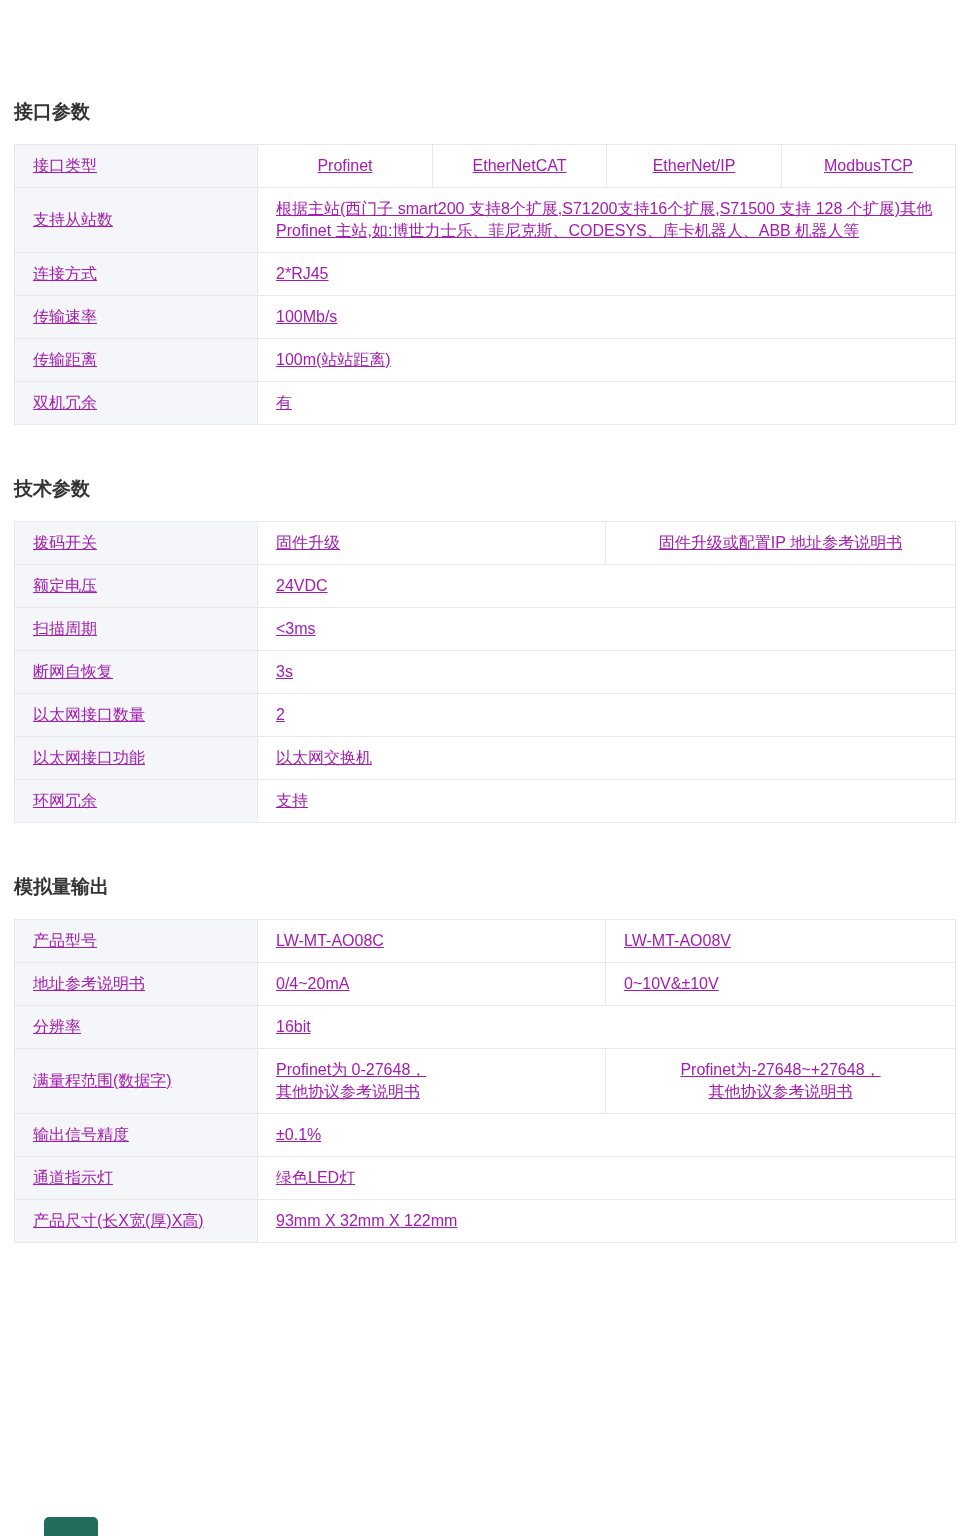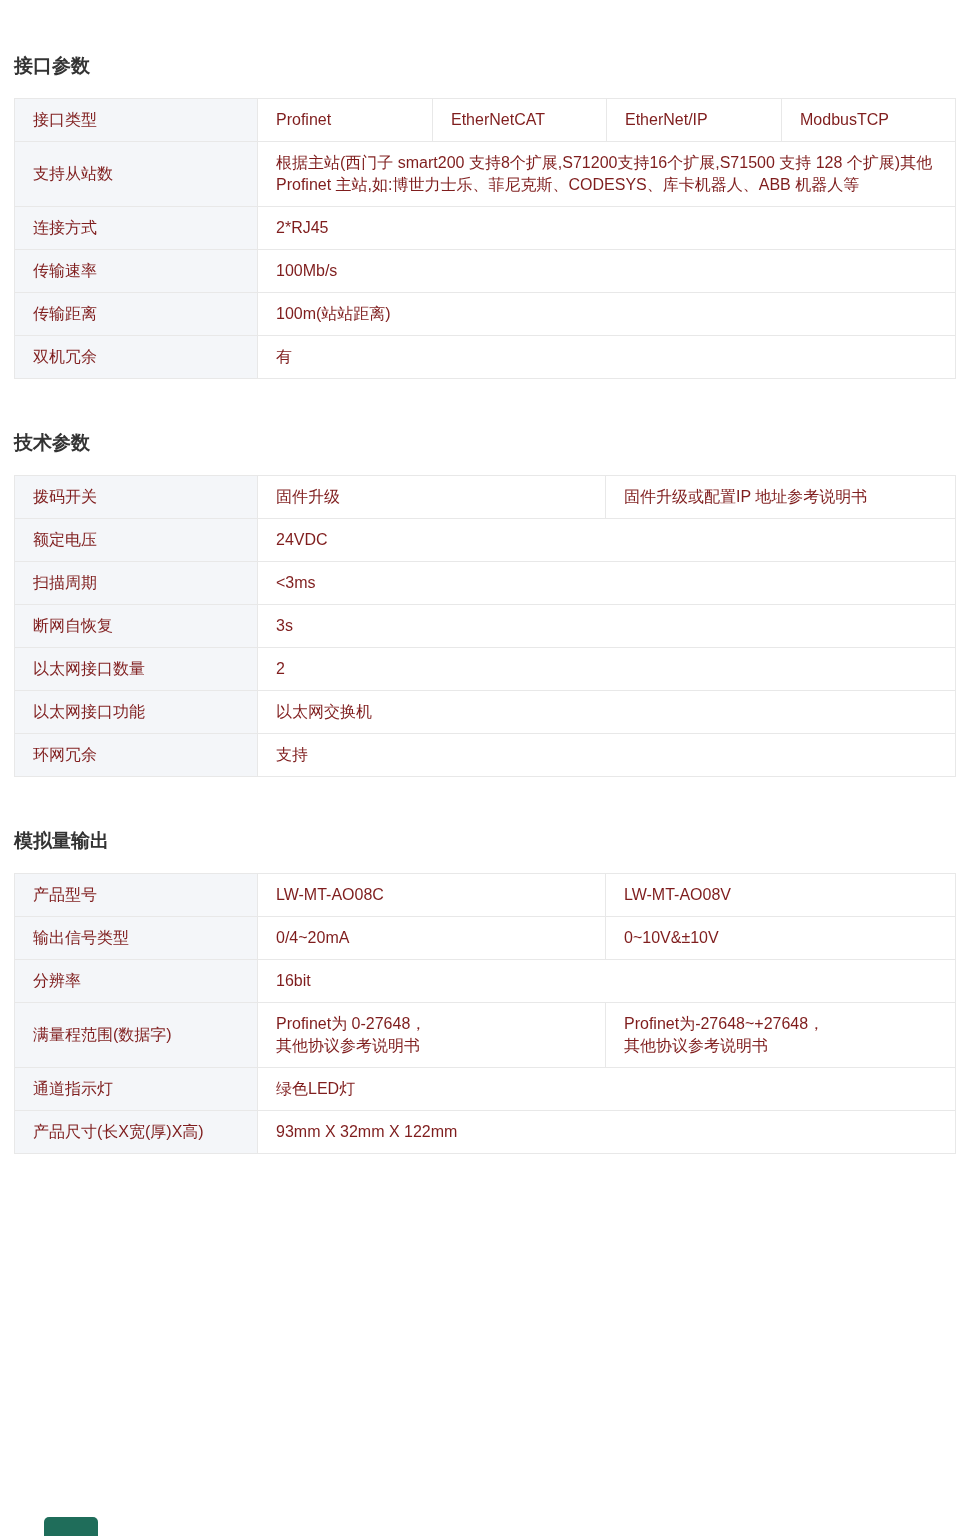--- a/index.html
+++ b/index.html
@@ -3,52 +3,53 @@
 <meta charset="utf-8">
 <style>
   html, body { margin: 0; padding: 0; }
   body {
     width: 969px; height: 1536px; overflow: hidden; position: relative;
     background: #ffffff;
     font-family: "Liberation Sans", "DejaVu Sans", sans-serif;
     color: #3b3b3b;
     -webkit-font-smoothing: antialiased;
   }
-  .page { padding-top: 54px; }
+  .page { padding-top: 54px; margin-top: 46px; }
   .section { margin-bottom: 0; }
   .section-title {
     margin: 0 0 21px 14px;
     font-size: 19px;
     font-weight: bold;
     color: #333333;
     line-height: 23px;
   }
   table.spec {
     border-collapse: collapse;
     table-layout: fixed;
     width: 941px;
     margin: 0 0 52px 14px;
   }
   table.spec td {
     border: 1px solid #e8e8e8;
     font-size: 16px;
     line-height: 22px;
     padding: 10px 18px;
     vertical-align: middle;
-    color: #7f1d1d;
+    color: #a21caf;
     white-space: pre-line;
     word-break: break-word;
+    text-decoration: underline;
   }
   td.label-cell {
     background: #f4f6f9;
     padding-left: 40px;
     color: #3b3b3b;
   }
   td.value-cell { padding-left: 52px; }
-  td.center-cell { text-align: left; padding-left: 10px; padding-right: 10px; }
+  td.center-cell { text-align: center; padding-left: 10px; padding-right: 10px; }
   td.value2-cell { padding-left: 44px; }
   .floating-widget {
     position: absolute;
     left: 44px;
     top: 1517px;
     width: 54px;
     height: 19px;
     background: #1f6d5a;
     border-radius: 5px 5px 0 0;
   }
@@ -150,34 +151,38 @@
           <col style="width:348px">
           <col style="width:350px">
       </colgroup>
       <tbody>
         <tr>
           <td class="label-cell">产品型号</td>
           <td class="value-cell">LW-MT-AO08C</td>
           <td class="value2-cell">LW-MT-AO08V</td>
         </tr>
         <tr>
-          <td class="label-cell">输出信号类型</td>
+          <td class="label-cell">地址参考说明书</td>
           <td class="value-cell">0/4~20mA</td>
           <td class="value2-cell">0~10V&amp;±10V</td>
         </tr>
         <tr>
           <td class="label-cell">分辨率</td>
           <td class="value-cell" colspan="2">16bit</td>
         </tr>
         <tr>
           <td class="label-cell">满量程范围(数据字)</td>
           <td class="value-cell">Profinet为 0-27648，
 其他协议参考说明书</td>
           <td class="center-cell">Profinet为-27648~+27648，
 其他协议参考说明书</td>
+        </tr>
+        <tr>
+          <td class="label-cell">输出信号精度</td>
+          <td class="value-cell" colspan="2">±0.1%</td>
         </tr>
         <tr>
           <td class="label-cell">通道指示灯</td>
           <td class="value-cell" colspan="2">绿色LED灯</td>
         </tr>
         <tr>
           <td class="label-cell">产品尺寸(长X宽(厚)X高)</td>
           <td class="value-cell" colspan="2">93mm X 32mm X 122mm</td>
         </tr>
       </tbody>

